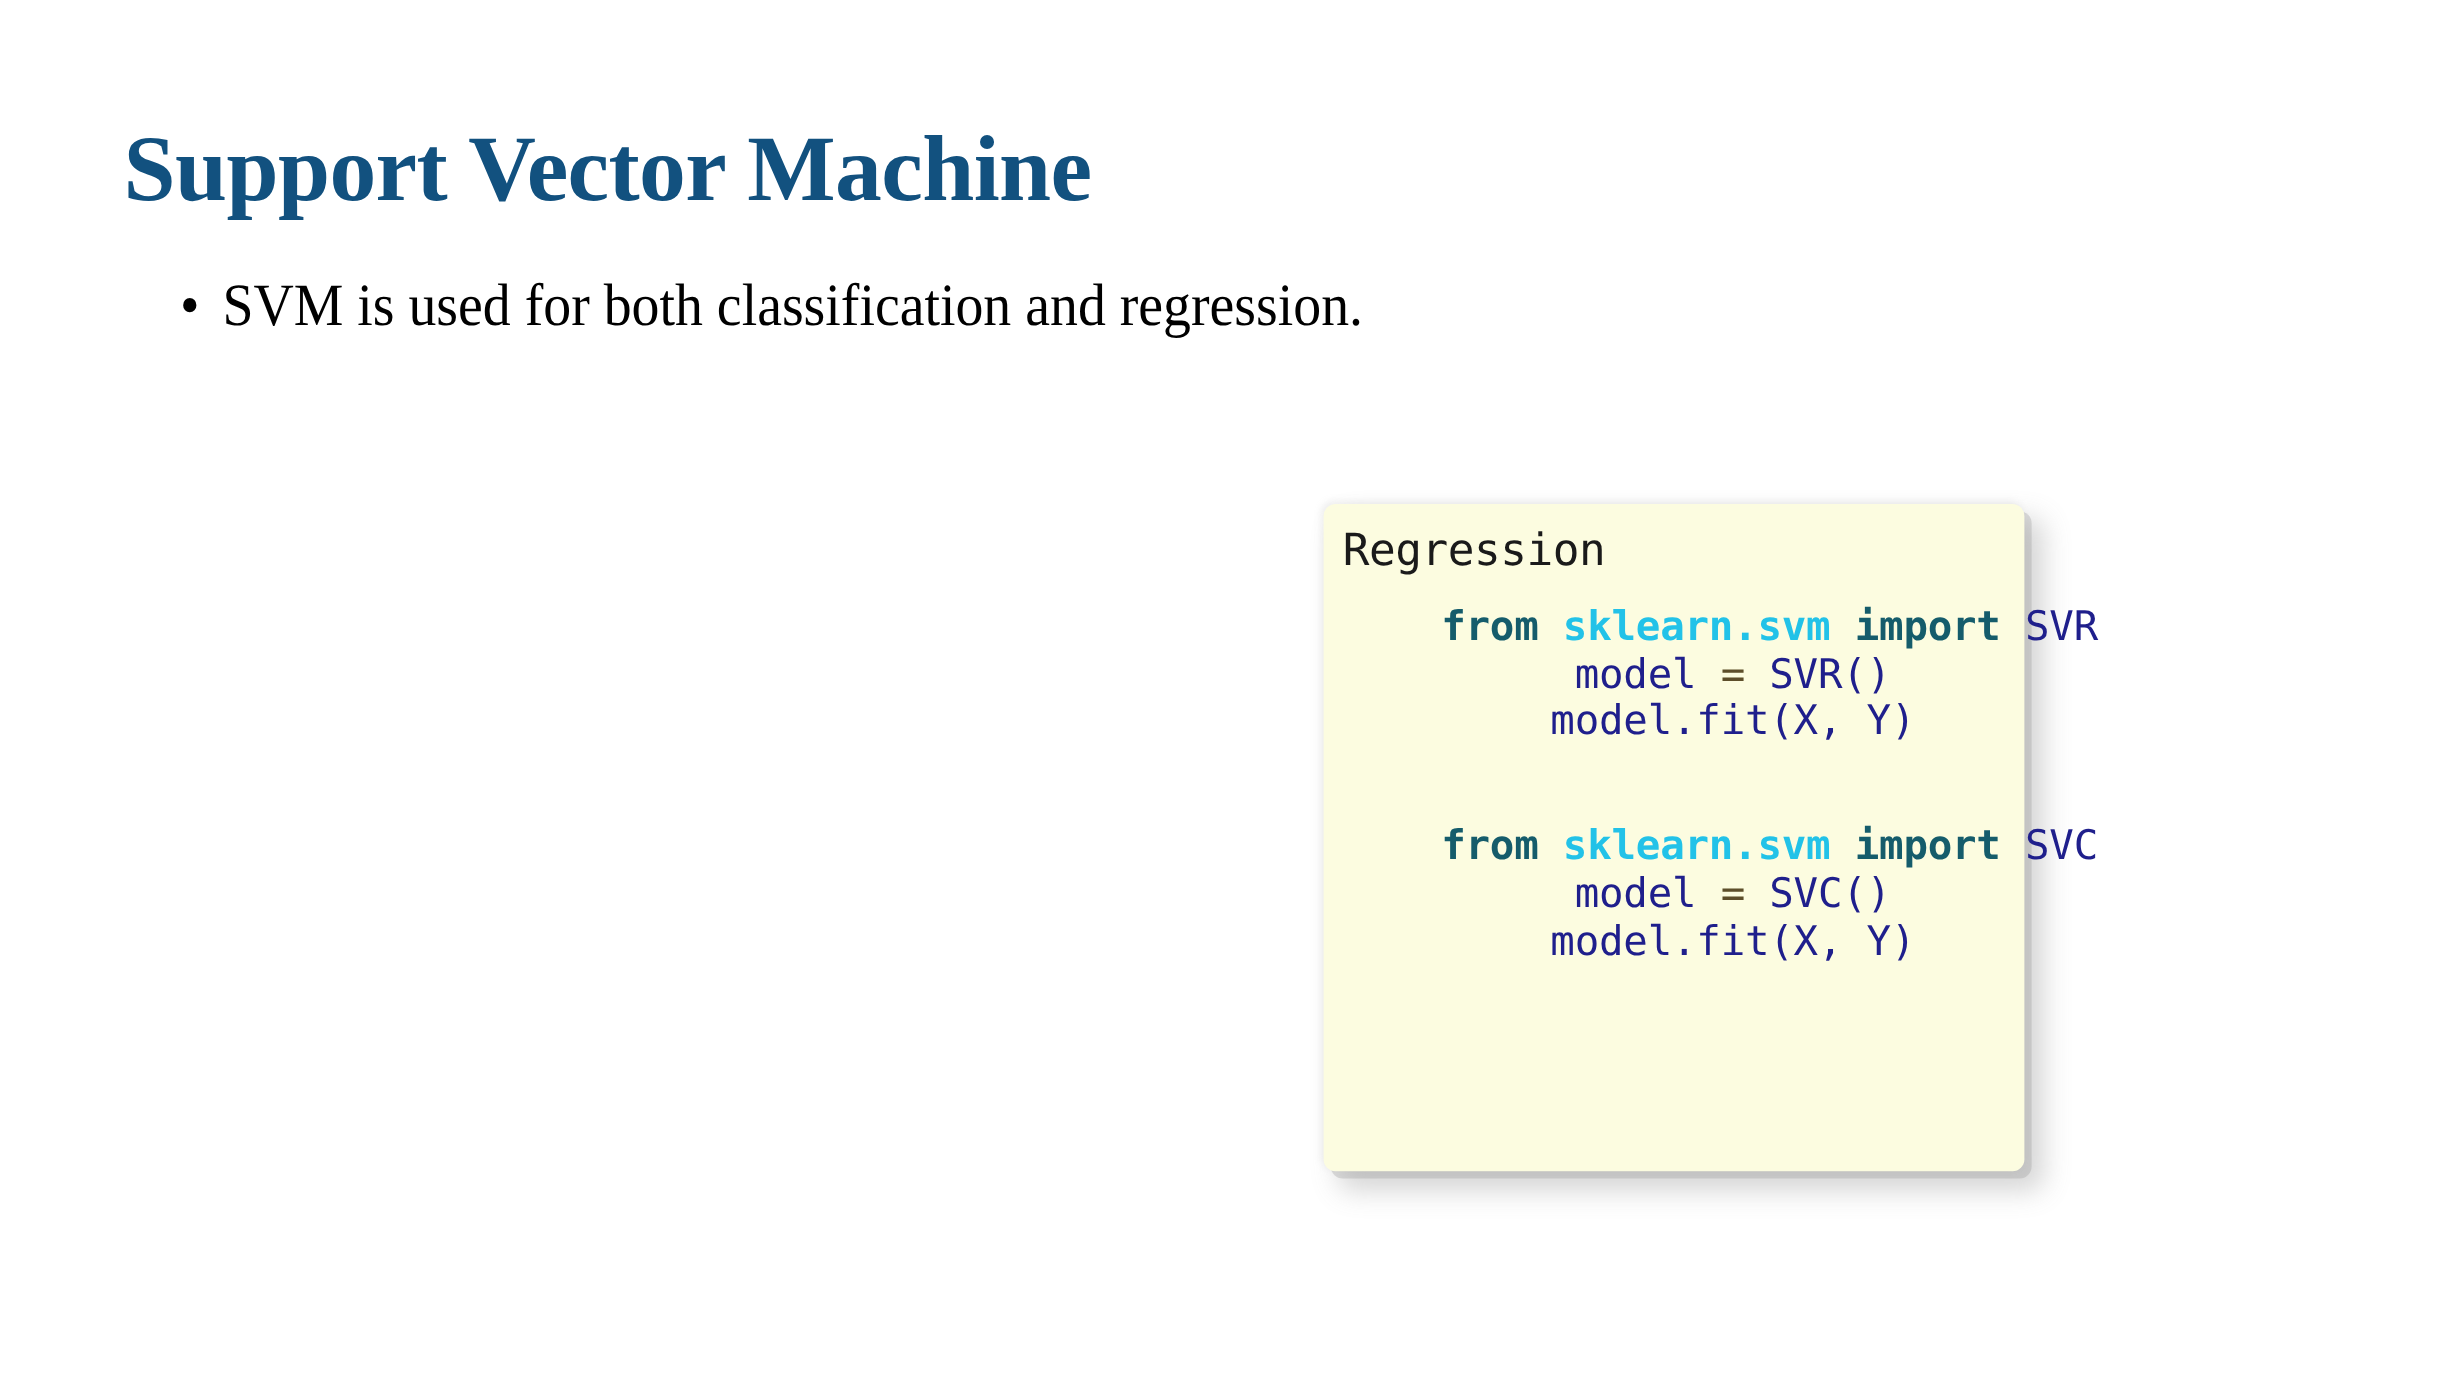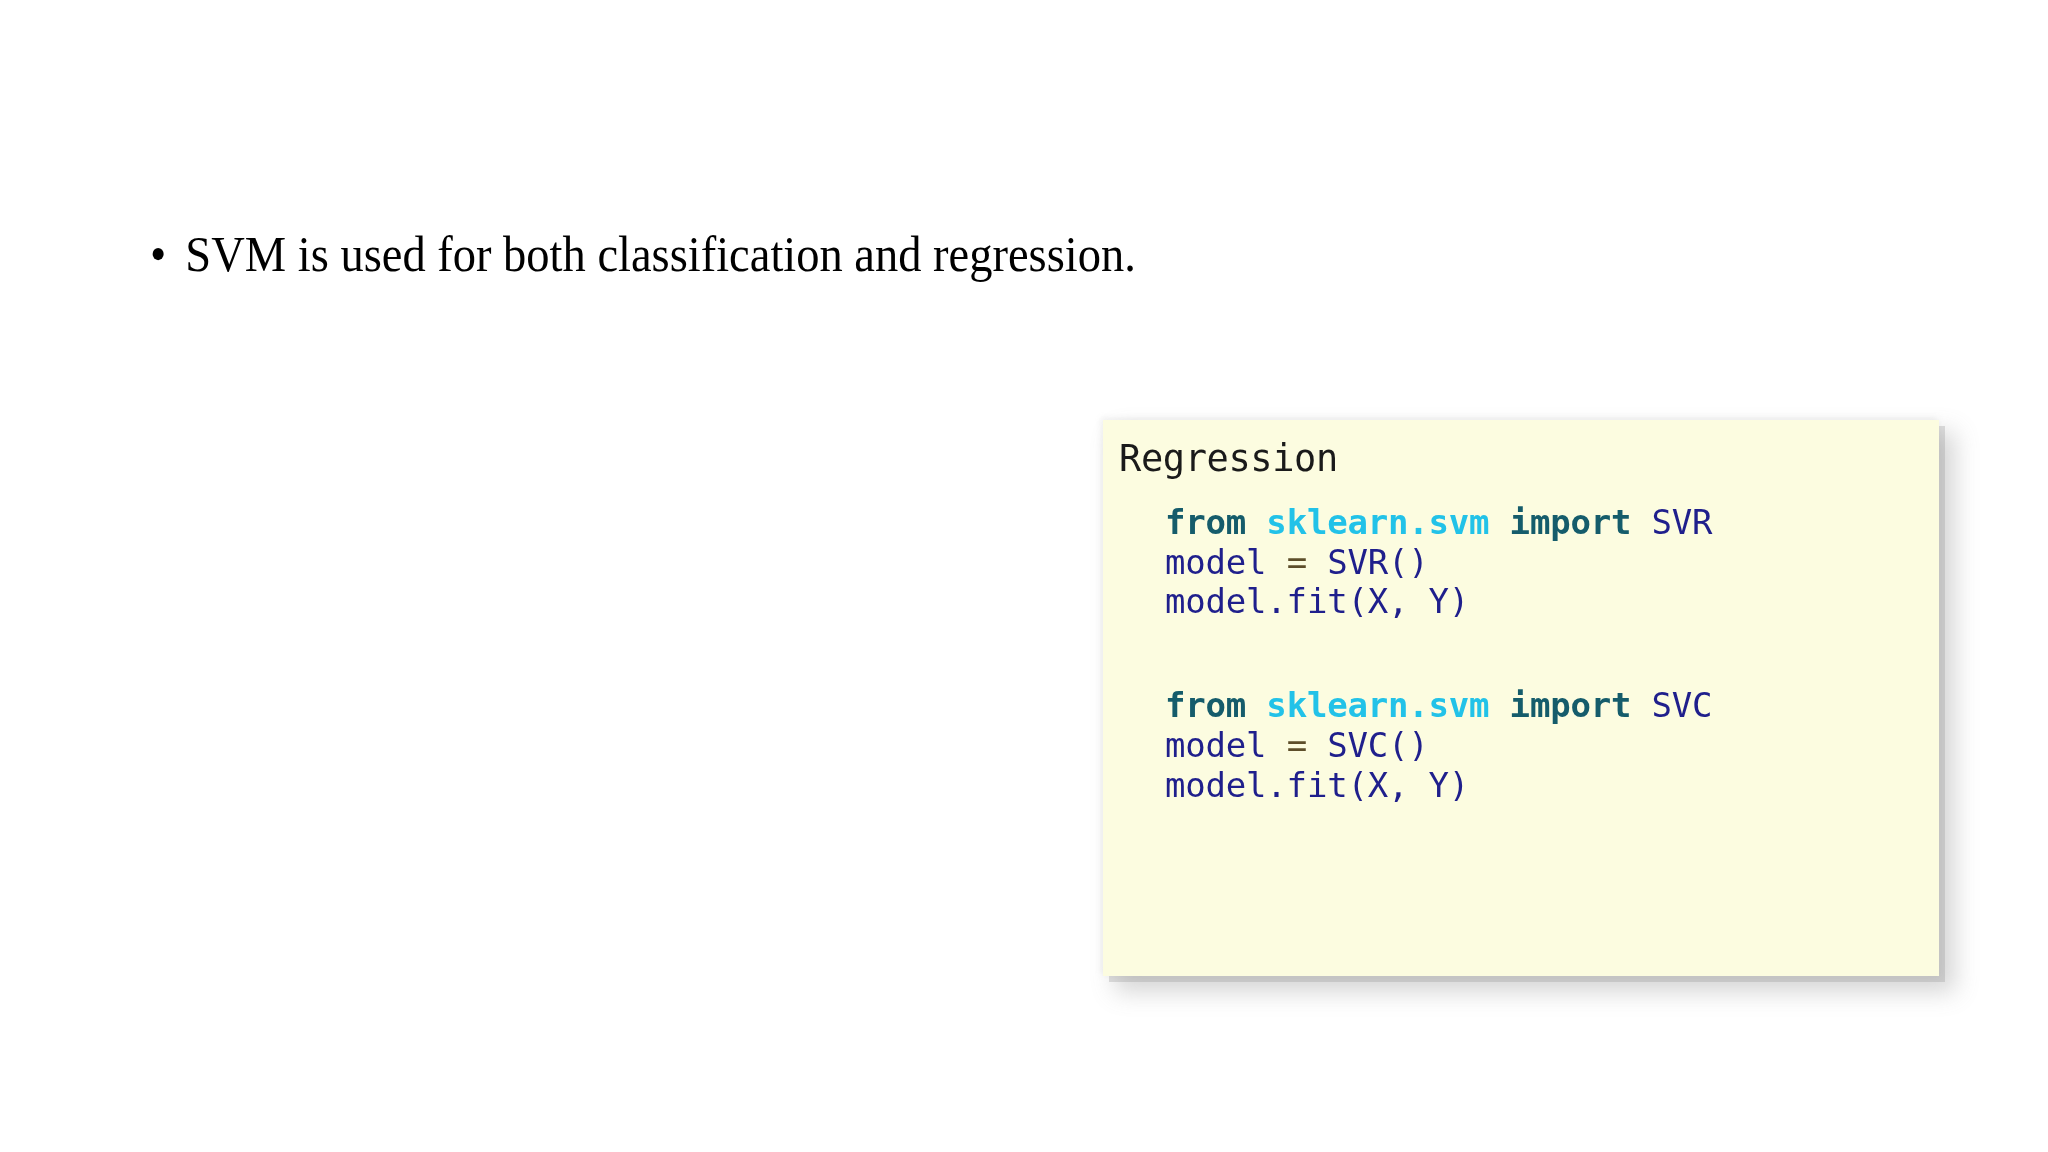--- a/index.html
+++ b/index.html
@@ -64,53 +64,55 @@
     font-size: 50px;
     line-height: 1.12;
     color: #000000;
   }
 
   
   .code-card {
     position: absolute;
     left: 1103px;
     top: 420px;
-    width: 836px;
+    width: 584px;
     height: 556px;
     background: #FCFCE0;
     box-sizing: border-box;
     padding: 18px 0 0 0;
     box-shadow:
        6px 6px 0 0 rgba(150,150,150,0.30),
       14px 14px 22px 2px rgba(120,120,120,0.30),
       -2px -2px 6px 0 rgba(170,170,170,0.18);
+    border-radius: 10px;
   }
 
   .code-section {
     padding: 0;
   }
 
   .section-heading {
     font-family: "DejaVu Sans Mono", "Liberation Mono", monospace;
     font-size: 37px;
     line-height: 1.16;
     color: #1a1a1a;
     padding-left: 16px;
     white-space: pre;
     letter-spacing: -0.4px;
   }
 
   .code-block {
     font-family: "DejaVu Sans Mono", "Liberation Mono", monospace;
     font-size: 34px;
     line-height: 1.17;
-    padding-left: 62px;
+    padding-left: 98px;
     margin-top: 22px;
     white-space: pre;
     letter-spacing: -0.2px;
+    text-align: center;
   }
 
   .code-line {
     white-space: pre;
   }
 
   .gap-between-sections {
     height: 42px;
   }
 
@@ -118,20 +120,21 @@
   .tok-kw      { color: #155C6B; font-weight: bold; }
   .tok-module  { color: #22C2E8; font-weight: bold; }
   .tok-name    { color: #1F1F8C; }
   .tok-op      { color: #5D4E2A; }
 </style>
 </head>
 <body>
 
 <div class="slide">
 
+  <h1 class="slide-title">Support Vector Machine</h1>
 
   <ul class="bullet-list">
       <li class="bullet-item"><span class="bullet-marker">•</span><span>SVM is used for both classification and regression.</span></li>
     </ul>
 
   <div class="code-card">
       <div class="code-section">
         <div class="section-heading">Regression</div>
         <div class="code-block"><div class="code-line"><span class="tok-kw">from </span><span class="tok-module">sklearn.svm </span><span class="tok-kw">import </span><span class="tok-name">SVR</span></div><div class="code-line"><span class="tok-name">model </span><span class="tok-op">= </span><span class="tok-name">SVR()</span></div><div class="code-line"><span class="tok-name">model.fit(X, Y)</span></div></div>
       </div>

